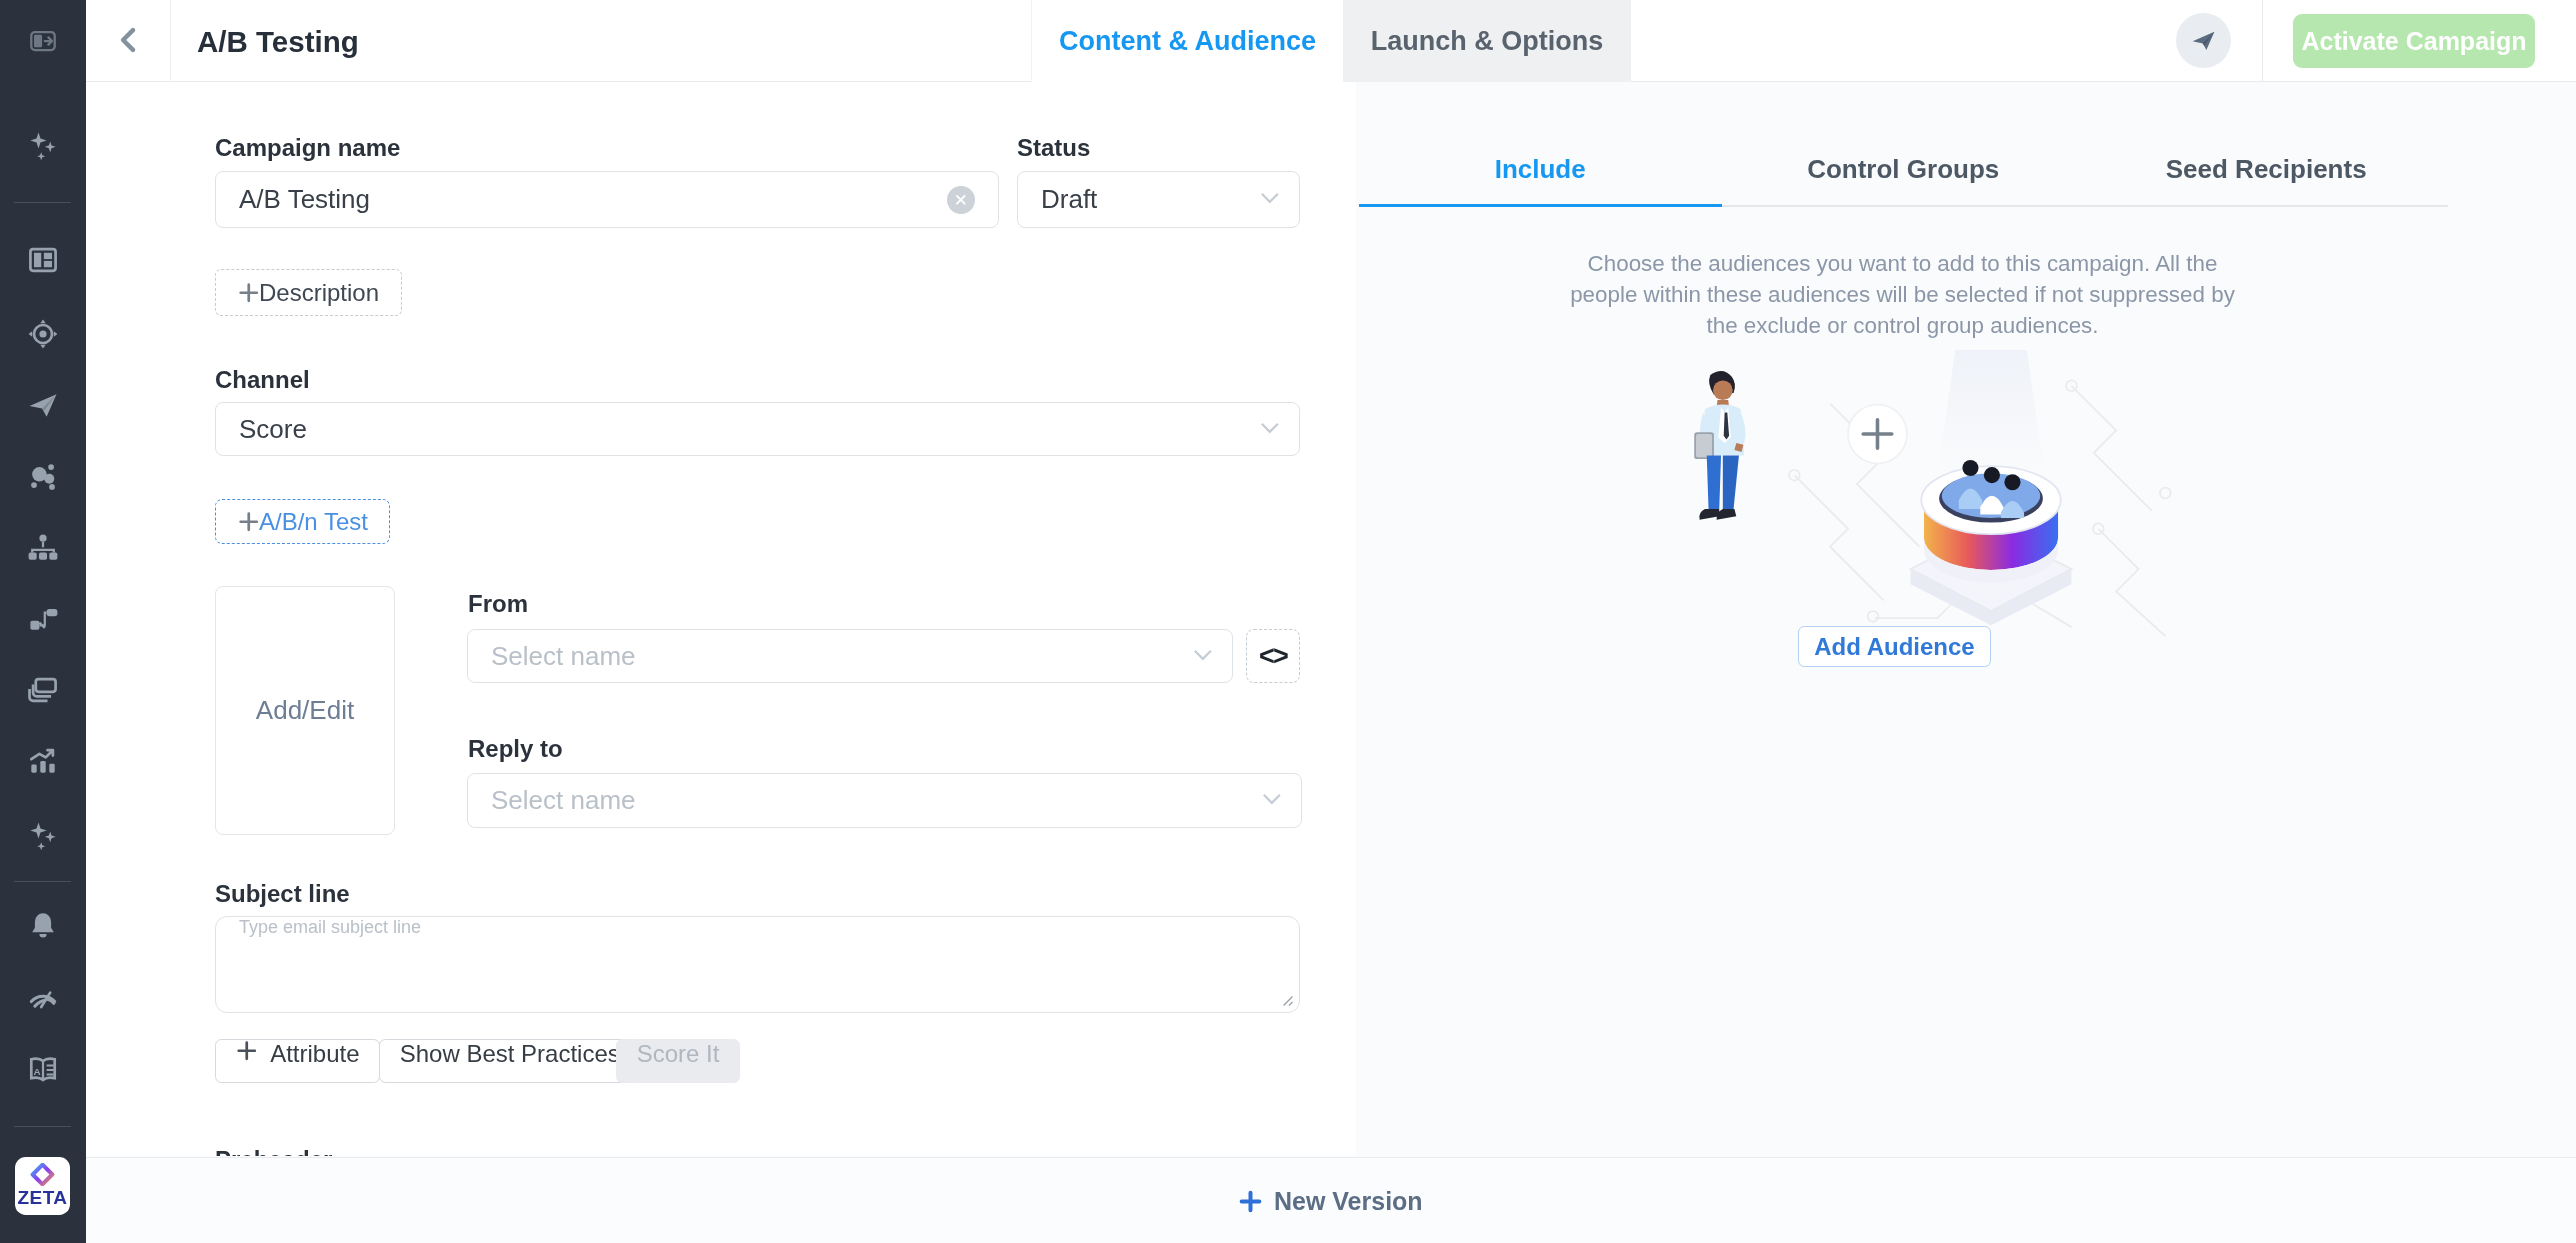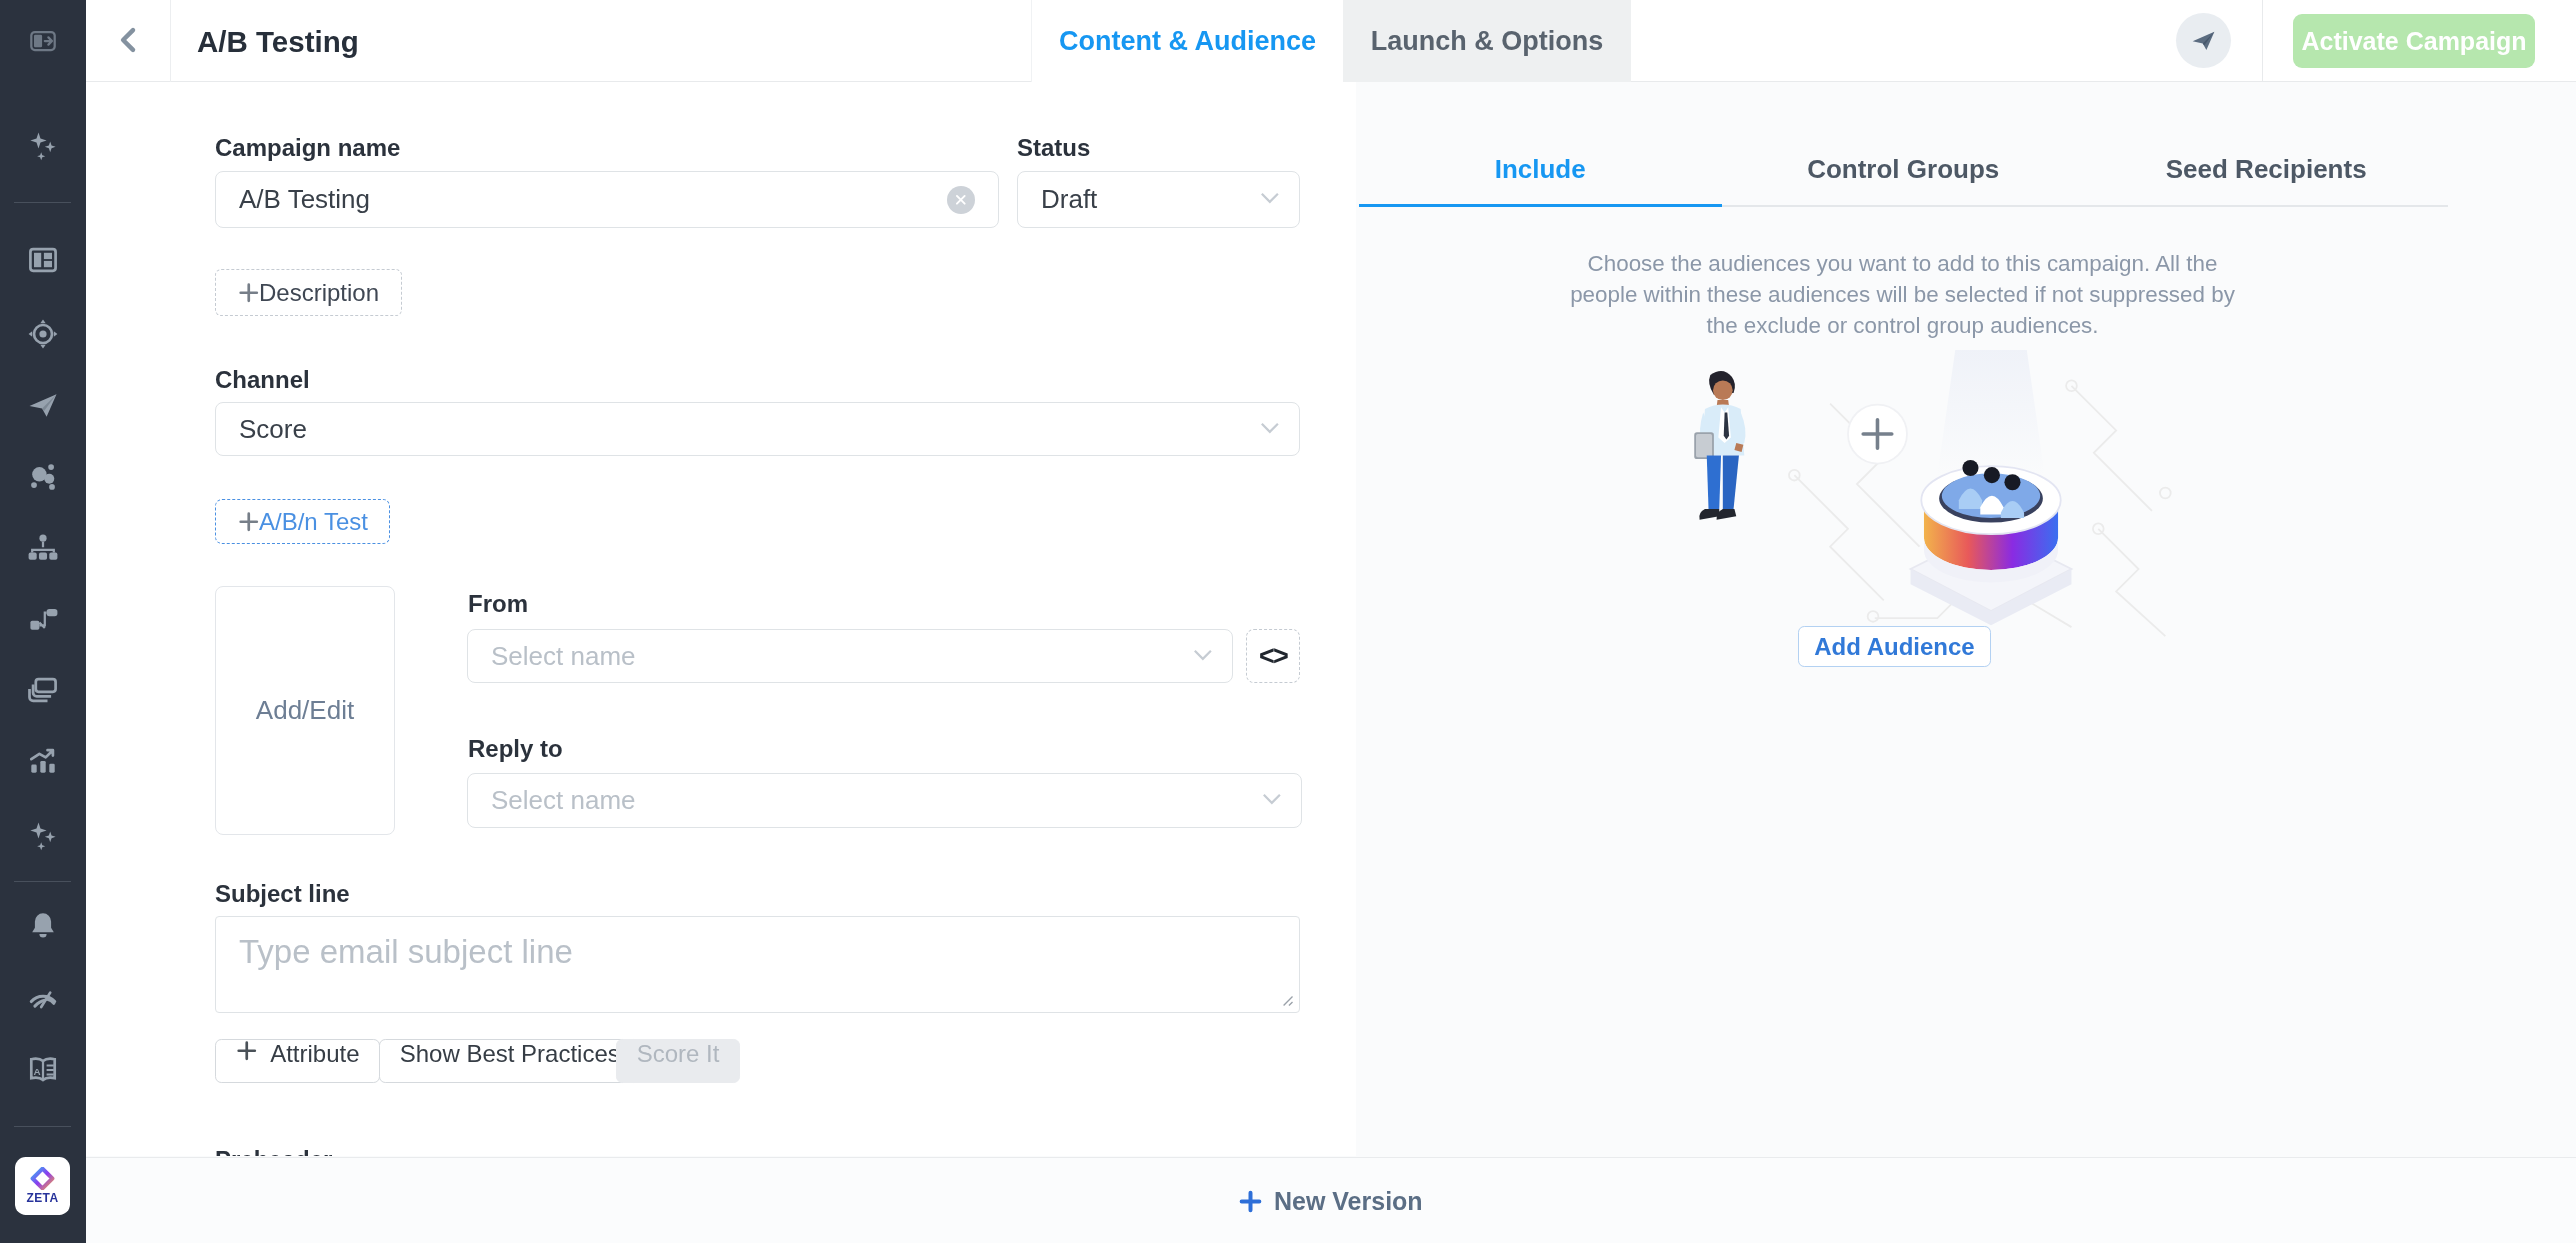--- a/index.html
+++ b/index.html
@@ -6,21 +6,21 @@
   html,body { width:2576px; height:1243px; overflow:hidden; background:#fafbfc;
               font-family:"Liberation Sans", sans-serif; }
   .app { position:relative; width:2576px; height:1243px; }
 
   
   .sidebar { position:absolute; left:0; top:0; width:86px; height:1243px; background:#2b323e; z-index:30; }
   .nav-ic { position:absolute; left:23px; width:39px; height:39px; display:flex; align-items:center; justify-content:center; cursor:pointer; }
   .side-div { position:absolute; left:14.3px; width:57px; height:0.9px; background:#48505c; }
   .zeta-box { position:absolute; left:15px; top:1157px; width:55px; height:58px; background:#ffffff; border-radius:10.7px;
               display:flex; flex-direction:column; align-items:center; justify-content:center; gap:0.9px; }
-  .zeta-txt { font-size:12px; font-weight:700; color:#27339b; letter-spacing:0.4px; }
+  .zeta-txt { font-size:19px; font-weight:700; color:#27339b; letter-spacing:0.4px; }
 
   
   .header { position:absolute; left:86px; top:0; width:2490px; height:82px; background:#ffffff;
             border-bottom:0.9px solid #e8eaec; z-index:20; }
   .back-btn { position:absolute; left:16px; top:14.3px; width:52px; height:52px; display:flex; align-items:center; justify-content:center; cursor:pointer; }
   .hdr-vdiv1 { position:absolute; left:84px; top:0; width:0.9px; height:82px; background:#eceef0; }
   .page-title { position:absolute; left:111px; top:25px; font-size:29.5px; font-weight:700; color:#272f3a; }
   .hdr-tabs { position:absolute; left:945px; top:0; height:82px; display:flex; }
   .hdr-tab { height:82px; display:flex; align-items:center; justify-content:center; font-size:27px; cursor:pointer; }
   .hdr-tab.active { width:312px; background:#ffffff; color:#1697f2; font-weight:700; border-left:0.9px solid #f0f2f4; }
@@ -50,22 +50,22 @@
   .dash-btn { position:absolute; display:inline-flex; align-items:center; gap:0; background:#fff;
               border:1.8px dashed #c5cbd2; border-radius:6.3px; padding:0 21.5px; font-size:24px; color:#3f4753; cursor:pointer;justify-content:flex-end; }
   .abn-btn { border:1.8px dashed #4a90e2; color:#4a90e2; border-radius:7.2px; }
   .addedit-box { position:absolute; left:129px; top:504px; width:180px; height:249px; background:#fff;
                  border:0.9px solid #e3e6ea; border-radius:8px; display:flex; align-items:center; justify-content:center;
                  font-size:26px; color:#6d7e94; cursor:pointer; }
   .code-btn { position:absolute; left:1160px; top:547px; width:54px; height:54px; background:#fff;
               border:1.8px dashed #c5cbd2; border-radius:8px; display:flex; align-items:center; justify-content:center;
               font-size:27px; font-weight:700; color:#20262e; letter-spacing:-1.8px; cursor:pointer; }
   .subject-wrap { position:absolute; left:129px; top:834px; width:1085px; height:97px; }
-  .subject-ta { width:100%; height:100%; border:0.9px solid #dfe3e6; border-radius:4px; resize:none; outline:none;
-                font-size:33px; color:#394049; padding:16px 23px; font-family:inherit; }
+  .subject-ta { width:100%; height:100%; border:0.9px solid #dfe3e6; border-radius:12px; resize:none; outline:none;
+                font-size:18px; color:#394049; padding:0 23px; font-family:inherit; }
   .subject-ta::placeholder { color:#b9c0c8; }
   .resize-grip { position:absolute; right:5.4px; bottom:5.4px; }
   .solid-btn { position:absolute; display:inline-flex; align-items:flex-start; gap:13px; background:#fff;
                border:0.9px solid #d5d9dd; border-radius:6.3px; padding:0 19.7px; height:44px; font-size:24px; color:#363d45; cursor:pointer; }
   .score-btn { background:#e9ebee; border:0.9px solid #e9ebee; color:#b0b7bf; cursor:default; }
   .preheader-cut { position:absolute; left:129px; top:1064px; font-size:24px; font-weight:600; color:#2b323c; }
 
   
   .aud-tabs { position:absolute; left:2.7px; top:52px; width:1089px; height:73px; display:flex; }
   .aud-tab { flex:1; display:flex; align-items:flex-start; justify-content:center; padding-top:19.7px;

